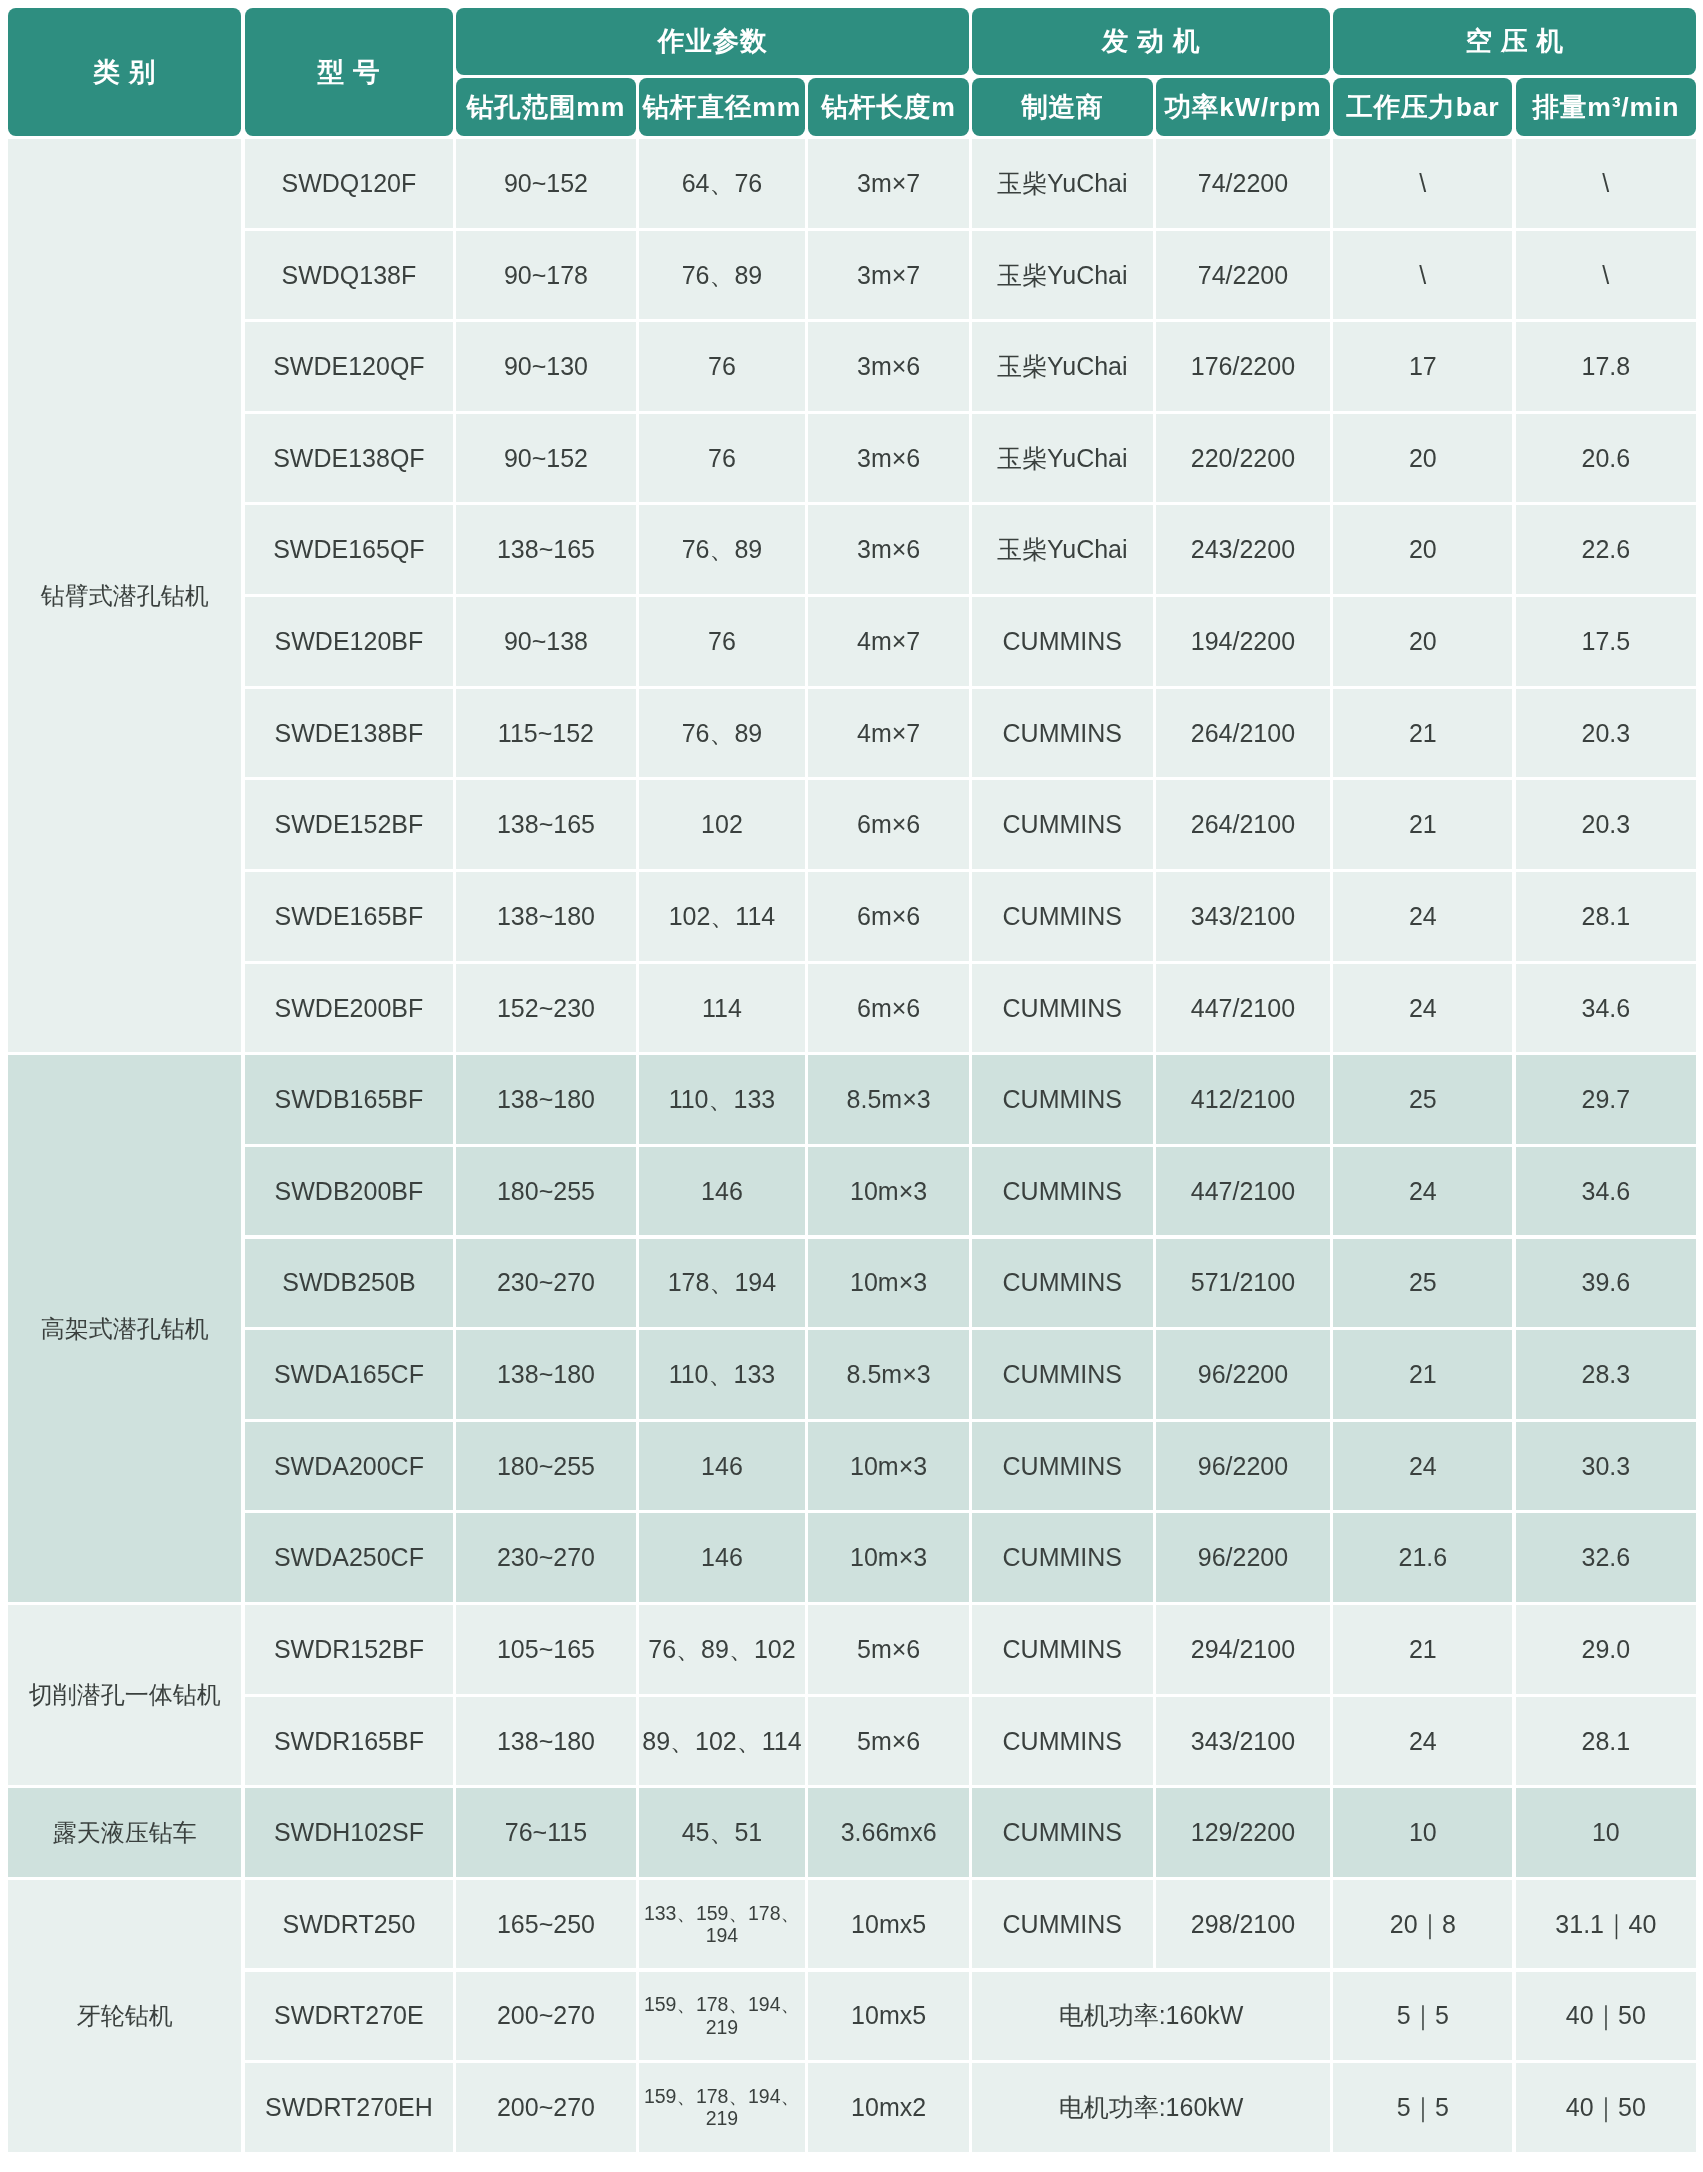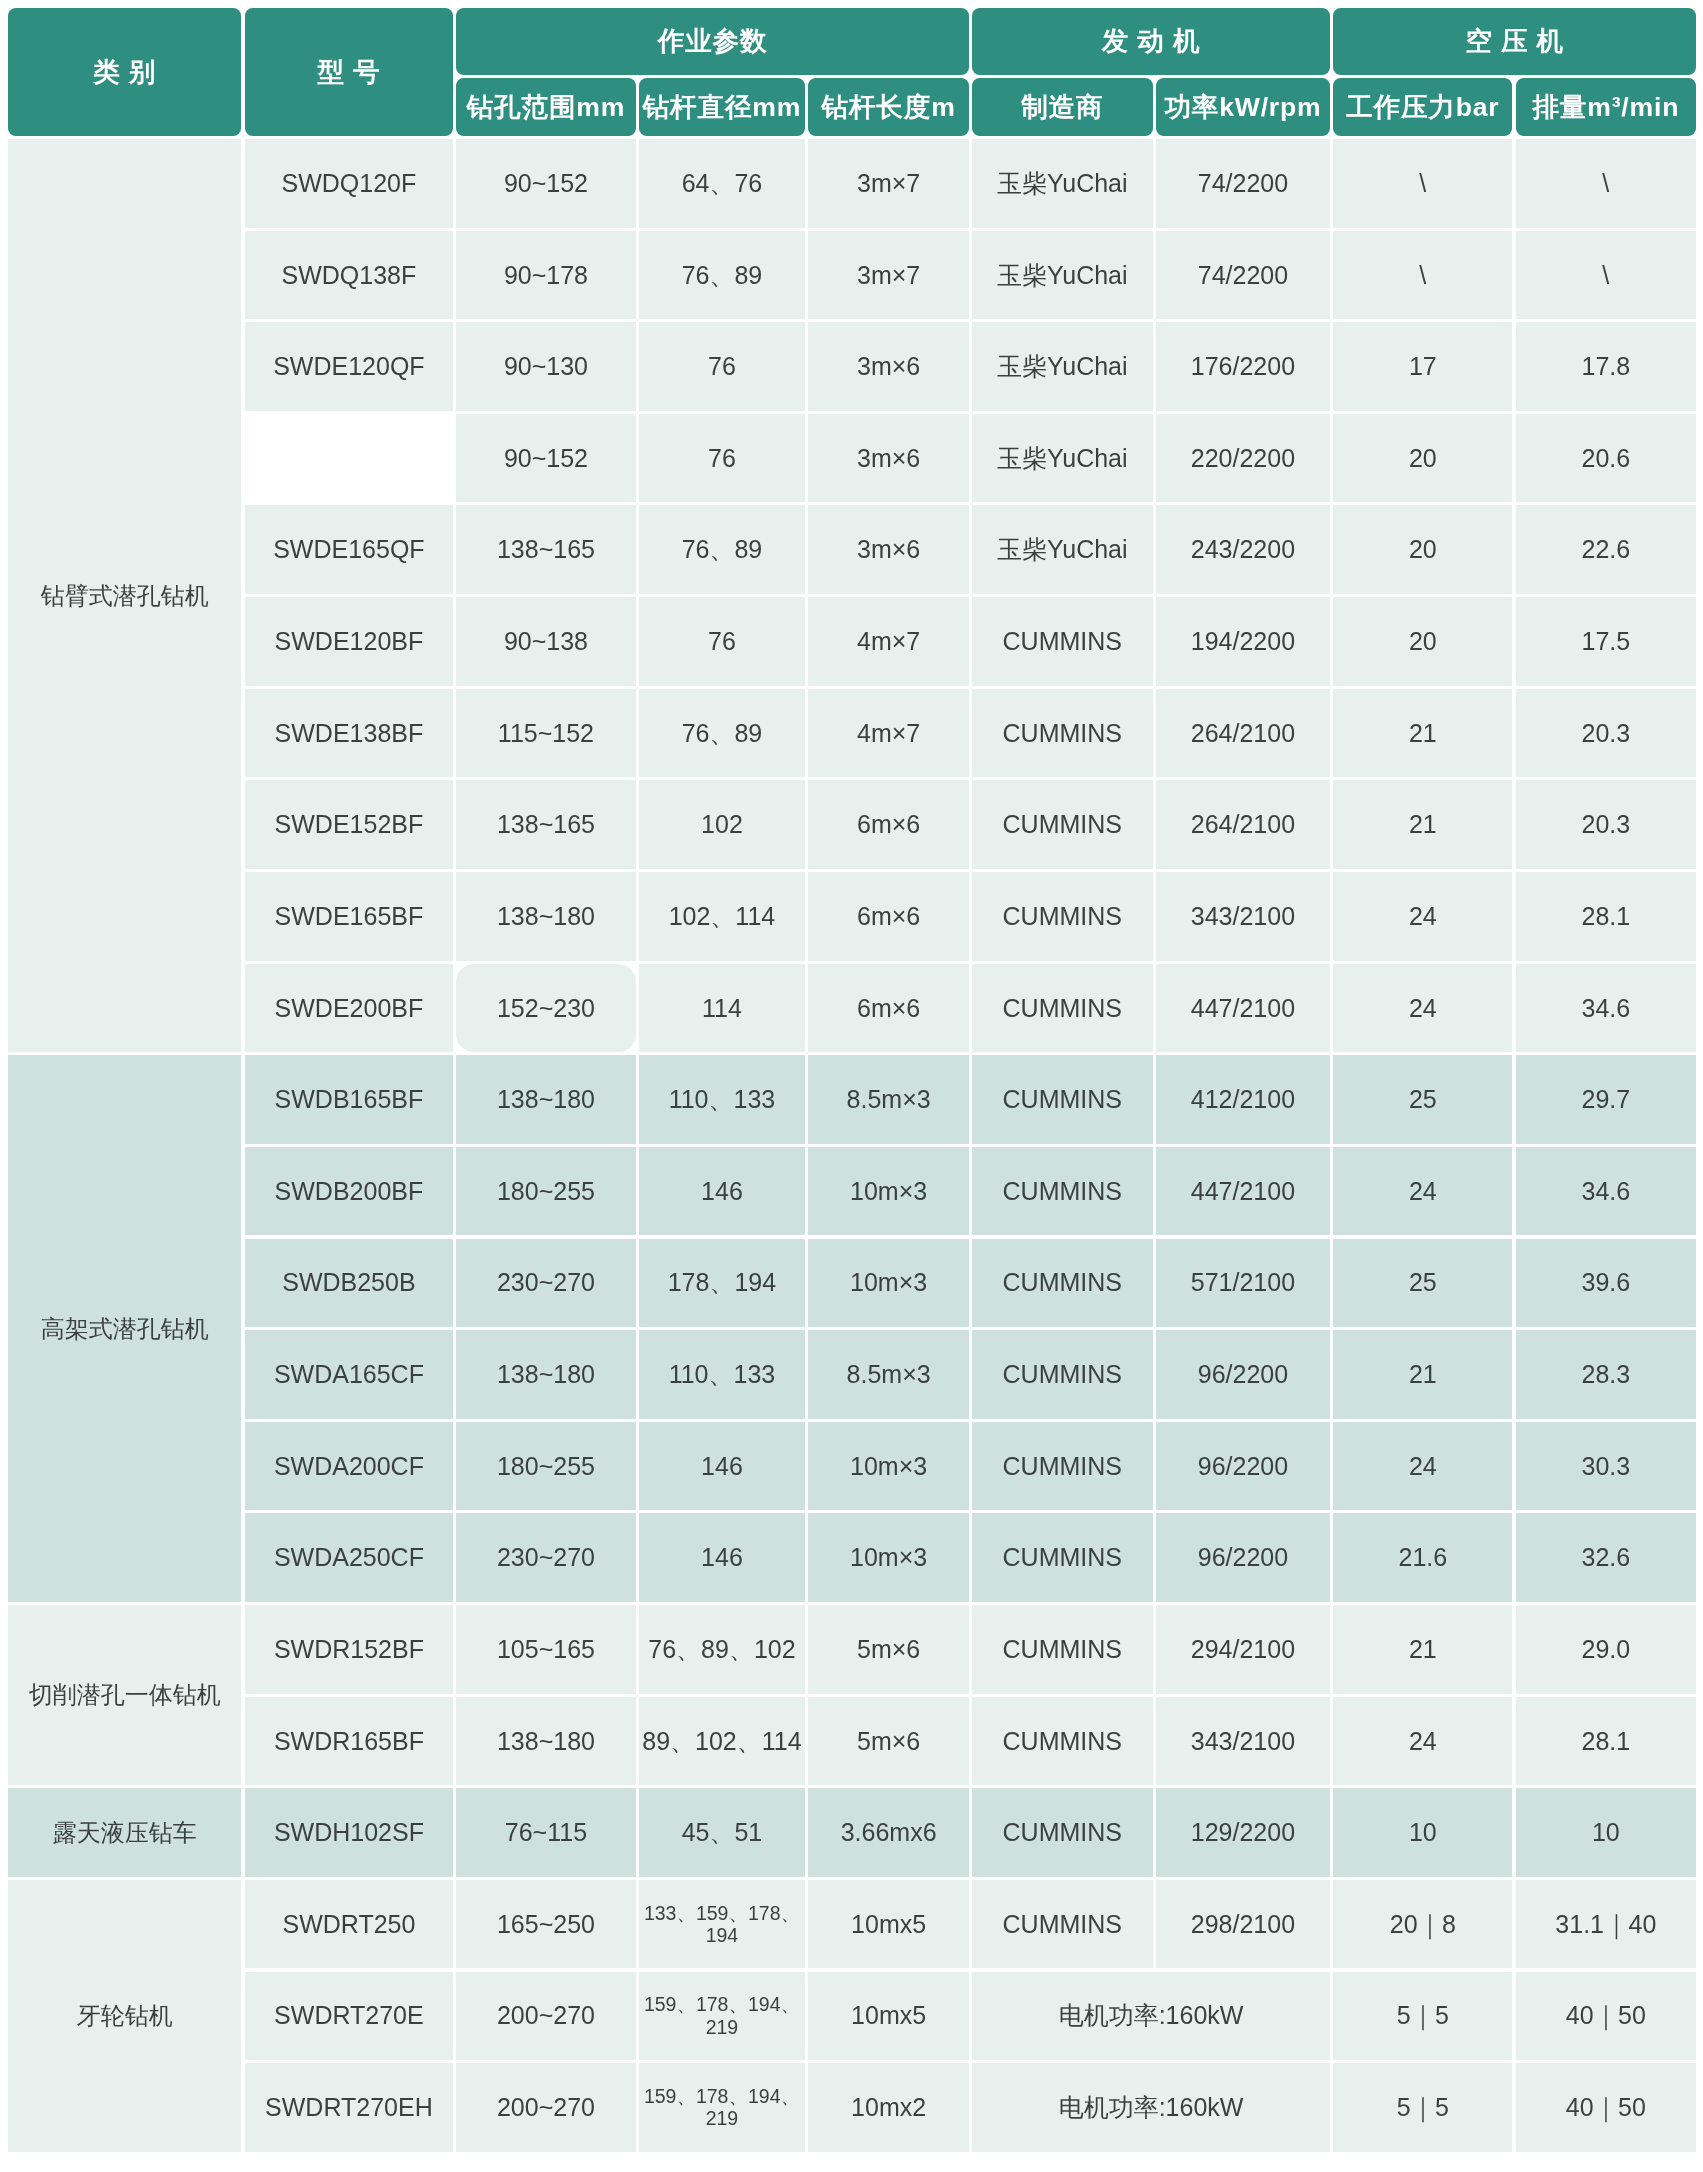--- a/index.html
+++ b/index.html
@@ -72,20 +72,21 @@
       <div class="cell light" style="grid-area: 4 / 8;">\</div>
       <div class="cell light" style="grid-area: 4 / 9;">\</div>
       <div class="cell light" style="grid-area: 5 / 2;">SWDE120QF</div>
       <div class="cell light" style="grid-area: 5 / 3;">90~130</div>
       <div class="cell light" style="grid-area: 5 / 4;">76</div>
       <div class="cell light" style="grid-area: 5 / 5;">3m×6</div>
       <div class="cell light" style="grid-area: 5 / 6;">玉柴YuChai</div>
       <div class="cell light" style="grid-area: 5 / 7;">176/2200</div>
       <div class="cell light" style="grid-area: 5 / 8;">17</div>
       <div class="cell light" style="grid-area: 5 / 9;">17.8</div>
+      <div class="cell light" style="grid-area: 6 / 2;">SWDE138QF</div>
       <div class="cell light" style="grid-area: 6 / 3;">90~152</div>
       <div class="cell light" style="grid-area: 6 / 4;">76</div>
       <div class="cell light" style="grid-area: 6 / 5;">3m×6</div>
       <div class="cell light" style="grid-area: 6 / 6;">玉柴YuChai</div>
       <div class="cell light" style="grid-area: 6 / 7;">220/2200</div>
       <div class="cell light" style="grid-area: 6 / 8;">20</div>
       <div class="cell light" style="grid-area: 6 / 9;">20.6</div>
       <div class="cell light" style="grid-area: 7 / 2;">SWDE165QF</div>
       <div class="cell light" style="grid-area: 7 / 3;">138~165</div>
       <div class="cell light" style="grid-area: 7 / 4;">76、89</div>
@@ -120,21 +121,21 @@
       <div class="cell light" style="grid-area: 10 / 9;">20.3</div>
       <div class="cell light" style="grid-area: 11 / 2;">SWDE165BF</div>
       <div class="cell light" style="grid-area: 11 / 3;">138~180</div>
       <div class="cell light" style="grid-area: 11 / 4;">102、114</div>
       <div class="cell light" style="grid-area: 11 / 5;">6m×6</div>
       <div class="cell light" style="grid-area: 11 / 6;">CUMMINS</div>
       <div class="cell light" style="grid-area: 11 / 7;">343/2100</div>
       <div class="cell light" style="grid-area: 11 / 8;">24</div>
       <div class="cell light" style="grid-area: 11 / 9;">28.1</div>
       <div class="cell light" style="grid-area: 12 / 2;">SWDE200BF</div>
-      <div class="cell light" style="grid-area: 12 / 3; border-radius: 18px;">152~230</div>
+      <div class="cell light" style="grid-area: 12 / 3;">152~230</div>
       <div class="cell light" style="grid-area: 12 / 4;">114</div>
       <div class="cell light" style="grid-area: 12 / 5;">6m×6</div>
       <div class="cell light" style="grid-area: 12 / 6;">CUMMINS</div>
       <div class="cell light" style="grid-area: 12 / 7;">447/2100</div>
       <div class="cell light" style="grid-area: 12 / 8;">24</div>
       <div class="cell light" style="grid-area: 12 / 9;">34.6</div>
       <div class="cell cat dark" style="grid-area: 13 / 1 / span 6;">高架式潜孔钻机</div>
       <div class="cell dark" style="grid-area: 13 / 2;">SWDB165BF</div>
       <div class="cell dark" style="grid-area: 13 / 3;">138~180</div>
       <div class="cell dark" style="grid-area: 13 / 4;">110、133</div>

